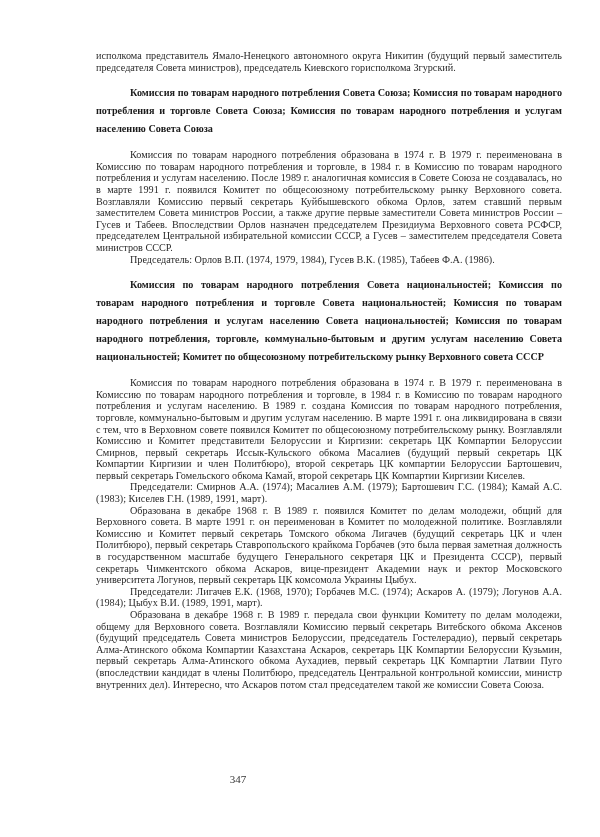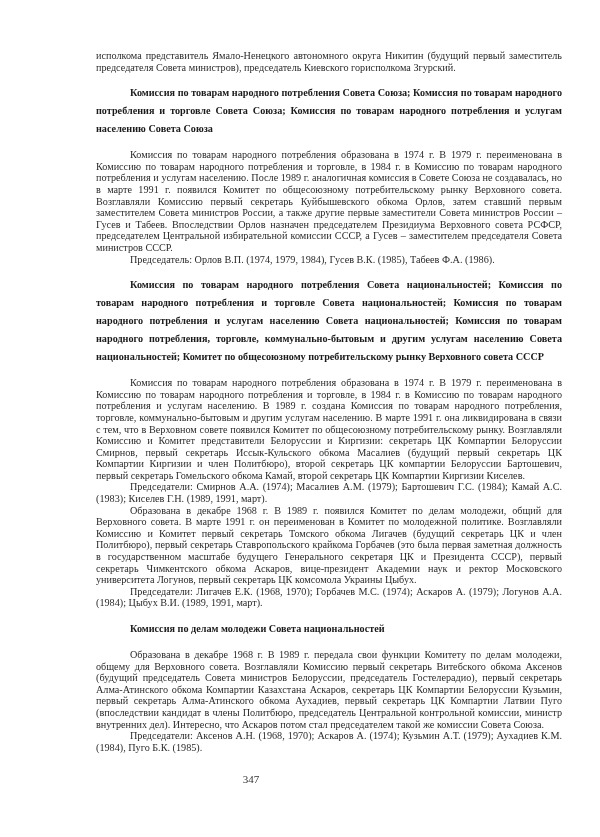--- a/index.html
+++ b/index.html
@@ -11,34 +11,32 @@
   }
   .page p { margin: 0; }
   .ind { text-indent: 34px; }
   .h {
     font-weight: bold; color: #1a1a1a; text-indent: 34px;
     margin-top: 11px !important; margin-bottom: 11px !important;
     line-height: 18px;
   }
   .pagenum {
     position: absolute; left: 0; width: 476px; top: 773px; text-align: center;
-    font-family: "Liberation Serif", serif; font-size: 11px; color: #333; margin-left: 13px;
+    font-family: "Liberation Serif", serif; font-size: 11px; color: #333;
   }
 </style>
 </head>
 <body>
 
 <div class="page">
   <p>исполкома представитель Ямало-Ненецкого автономного округа Никитин (будущий первый заместитель председателя Совета министров), председатель Киевского горисполкома Згурский.</p>
   <p class="h">Комиссия по товарам народного потребления Совета Союза; Комиссия по товарам народного потребления и торговле Совета Союза; Комиссия по товарам народного потребления и услугам населению Совета Союза</p>
   <p class="ind">Комиссия по товарам народного потребления образована в 1974 г. В 1979 г. переименована в Комиссию по товарам народного потребления и торговле, в 1984 г. в Комиссию по товарам народного потребления и услугам населению. После 1989 г. аналогичная комиссия в Совете Союза не создавалась, но в марте 1991 г. появился Комитет по общесоюзному потребительскому рынку Верховного совета. Возглавляли Комиссию первый секретарь Куйбышевского обкома Орлов, затем ставший первым заместителем Совета министров России, а также другие первые заместители Совета министров России – Гусев и Табеев. Впоследствии Орлов назначен председателем Президиума Верховного совета РСФСР, председателем Центральной избирательной комиссии СССР, а Гусев – заместителем председателя Совета министров СССР.</p>
   <p class="ind">Председатель: Орлов В.П. (1974, 1979, 1984), Гусев В.К. (1985), Табеев Ф.А. (1986).</p>
   <p class="h">Комиссия по товарам народного потребления Совета национальностей; Комиссия по товарам народного потребления и торговле Совета национальностей; Комиссия по товарам народного потребления и услугам населению Совета национальностей; Комиссия по товарам народного потребления, торговле, коммунально-бытовым и другим услугам населению Совета национальностей; Комитет по общесоюзному потребительскому рынку Верховного совета СССР</p>
   <p class="ind">Комиссия по товарам народного потребления образована в 1974 г. В 1979 г. переименована в Комиссию по товарам народного потребления и торговле, в 1984 г. в Комиссию по товарам народного потребления и услугам населению. В 1989 г. создана Комиссия по товарам народного потребления, торговле, коммунально-бытовым и другим услугам населению. В марте 1991 г. она ликвидирована в связи с тем, что в Верховном совете появился Комитет по общесоюзному потребительскому рынку. Возглавляли Комиссию и Комитет представители Белоруссии и Киргизии: секретарь ЦК Компартии Белоруссии Смирнов, первый секретарь Иссык-Кульского обкома Масалиев (будущий первый секретарь ЦК Компартии Киргизии и член Политбюро), второй секретарь ЦК компартии Белоруссии Бартошевич, первый секретарь Гомельского обкома Камай, второй секретарь ЦК Компартии Киргизии Киселев.</p>
   <p class="ind">Председатели: Смирнов А.А. (1974); Масалиев А.М. (1979); Бартошевич Г.С. (1984); Камай А.С. (1983); Киселев Г.Н. (1989, 1991, март).</p>
   <p class="ind">Образована в декабре 1968 г. В 1989 г. появился Комитет по делам молодежи, общий для Верховного совета. В марте 1991 г. он переименован в Комитет по молодежной политике. Возглавляли Комиссию и Комитет первый секретарь Томского обкома Лигачев (будущий секретарь ЦК и член Политбюро), первый секретарь Ставропольского крайкома Горбачев (это была первая заметная должность в государственном масштабе будущего Генерального секретаря ЦК и Президента СССР), первый секретарь Чимкентского обкома Аскаров, вице-президент Академии наук и ректор Московского университета Логунов, первый секретарь ЦК комсомола Украины Цыбух.</p>
   <p class="ind">Председатели: Лигачев Е.К. (1968, 1970); Горбачев М.С. (1974); Аскаров А. (1979); Логунов А.А. (1984); Цыбух В.И. (1989, 1991, март).</p>
-  <p class="h">Комиссия по делам молодежи Совета национальностей</p>
   <p class="ind">Образована в декабре 1968 г. В 1989 г. передала свои функции Комитету по делам молодежи, общему для Верховного совета. Возглавляли Комиссию первый секретарь Витебского обкома Аксенов (будущий председатель Совета министров Белоруссии, председатель Гостелерадио), первый секретарь Алма-Атинского обкома Компартии Казахстана Аскаров, секретарь ЦК Компартии Белоруссии Кузьмин, первый секретарь Алма-Атинского обкома Аухадиев, первый секретарь ЦК Компартии Латвии Пуго (впоследствии кандидат в члены Политбюро, председатель Центральной контрольной комиссии, министр внутренних дел). Интересно, что Аскаров потом стал председателем такой же комиссии Совета Союза.</p>
-  <p class="ind">Председатели: Аксенов А.Н. (1968, 1970); Аскаров А. (1974); Кузьмин А.Т. (1979); Аухадиев К.М. (1984), Пуго Б.К. (1985).</p>
 </div>
 
 <div class="pagenum">347</div>
 
 </body></html>

